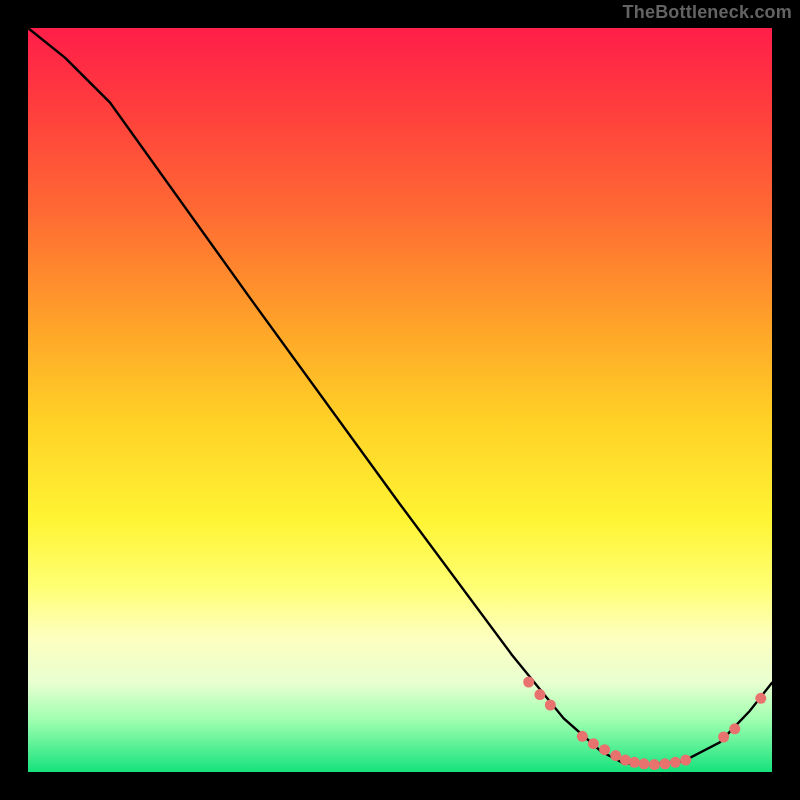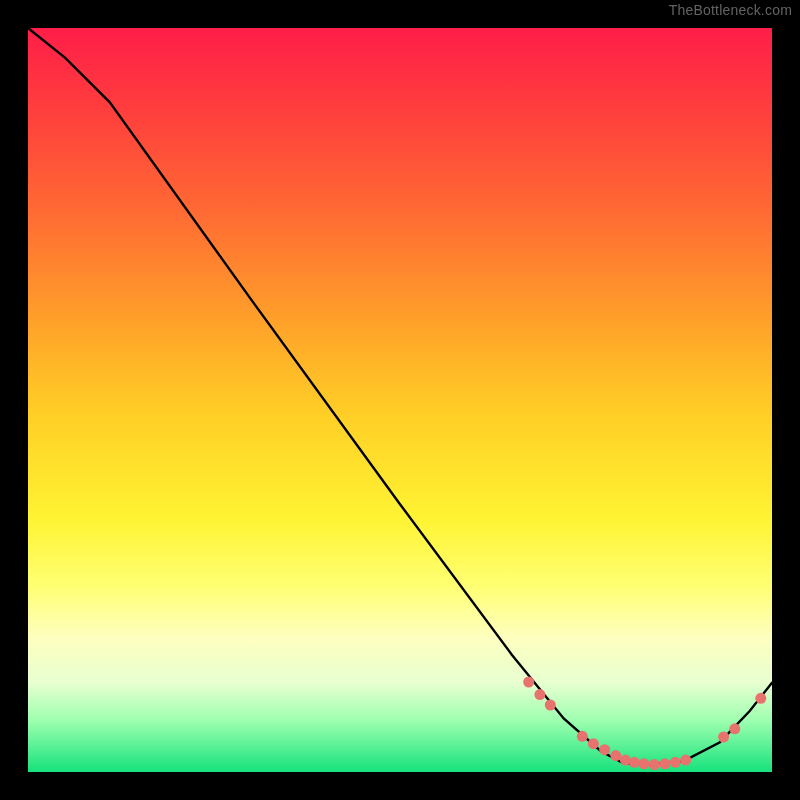--- a/index.html
+++ b/index.html
@@ -15,22 +15,22 @@
     position: relative;
     width: 800px;
     height: 800px;
     background: #000;
   }
   .watermark {
     position: absolute;
     top: 2px;
     right: 8px;
     color: #636363;
-    font-size: 14px;
-    font-weight: 400;
+    font-size: 18px;
+    font-weight: 700;
     letter-spacing: 0.2px;
     z-index: 20;
     user-select: none;
   }
   
   .plot {
     position: absolute;
     left: 28px;
     top: 28px;
     width: 744px;

